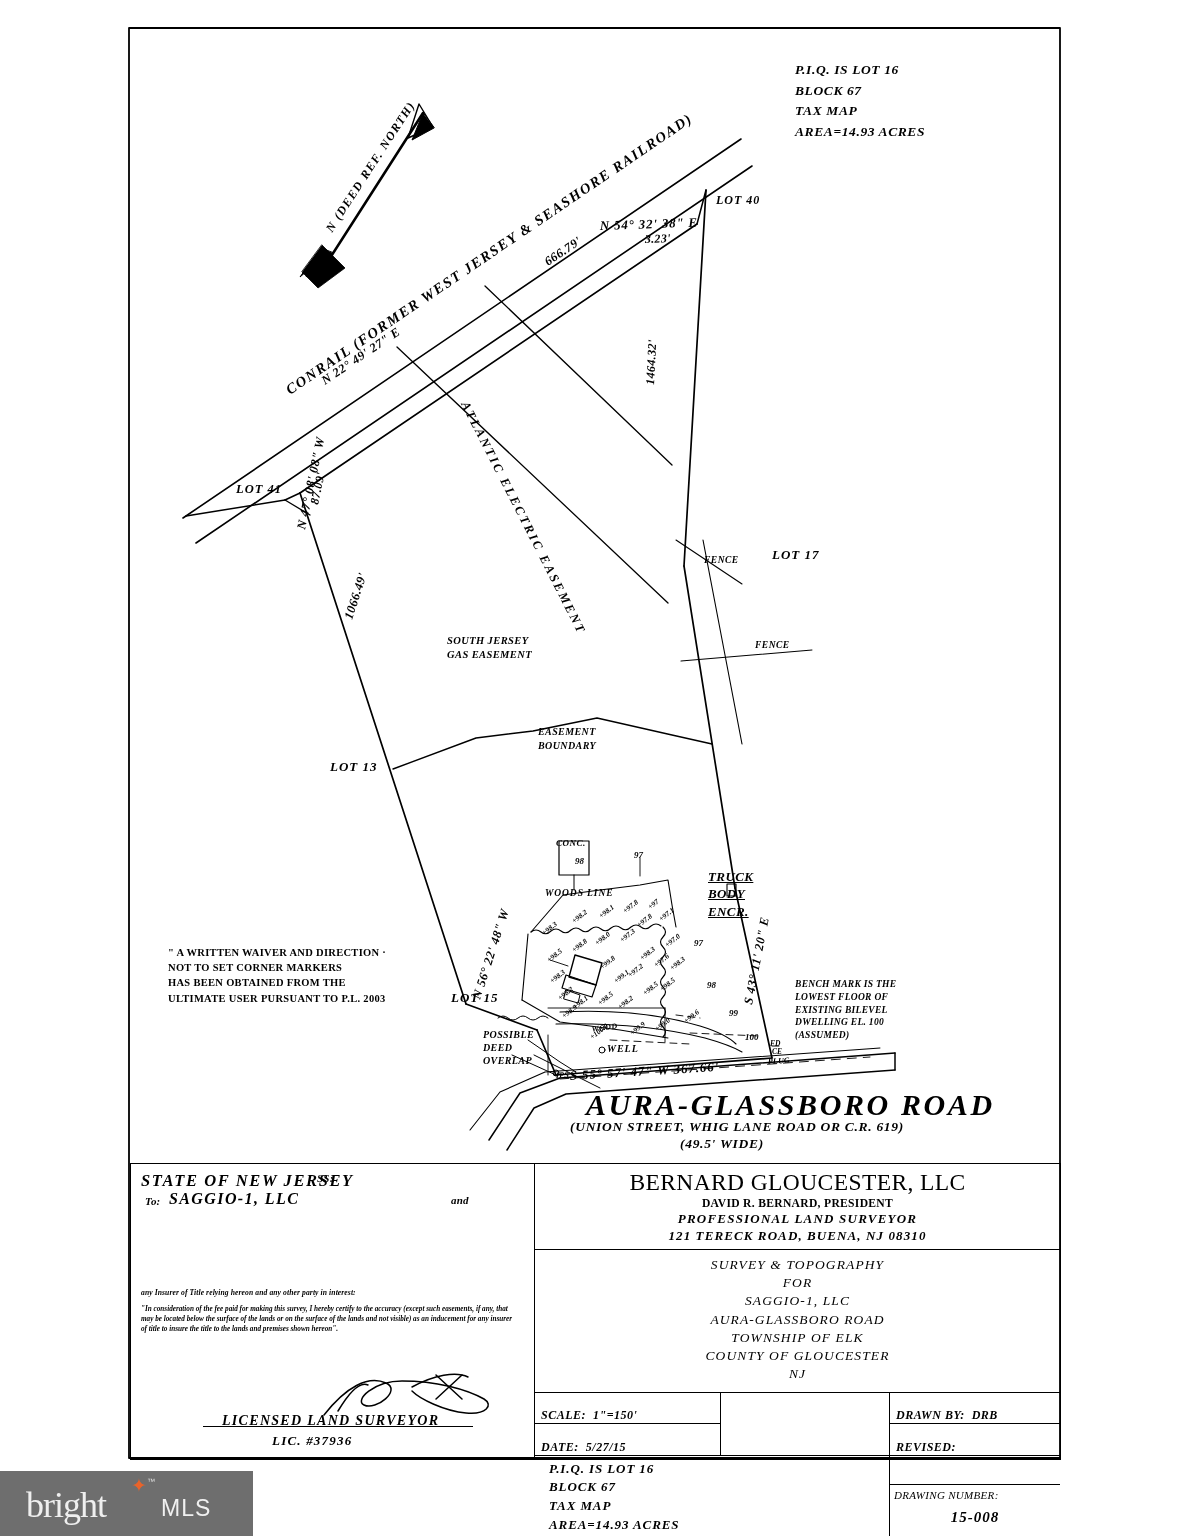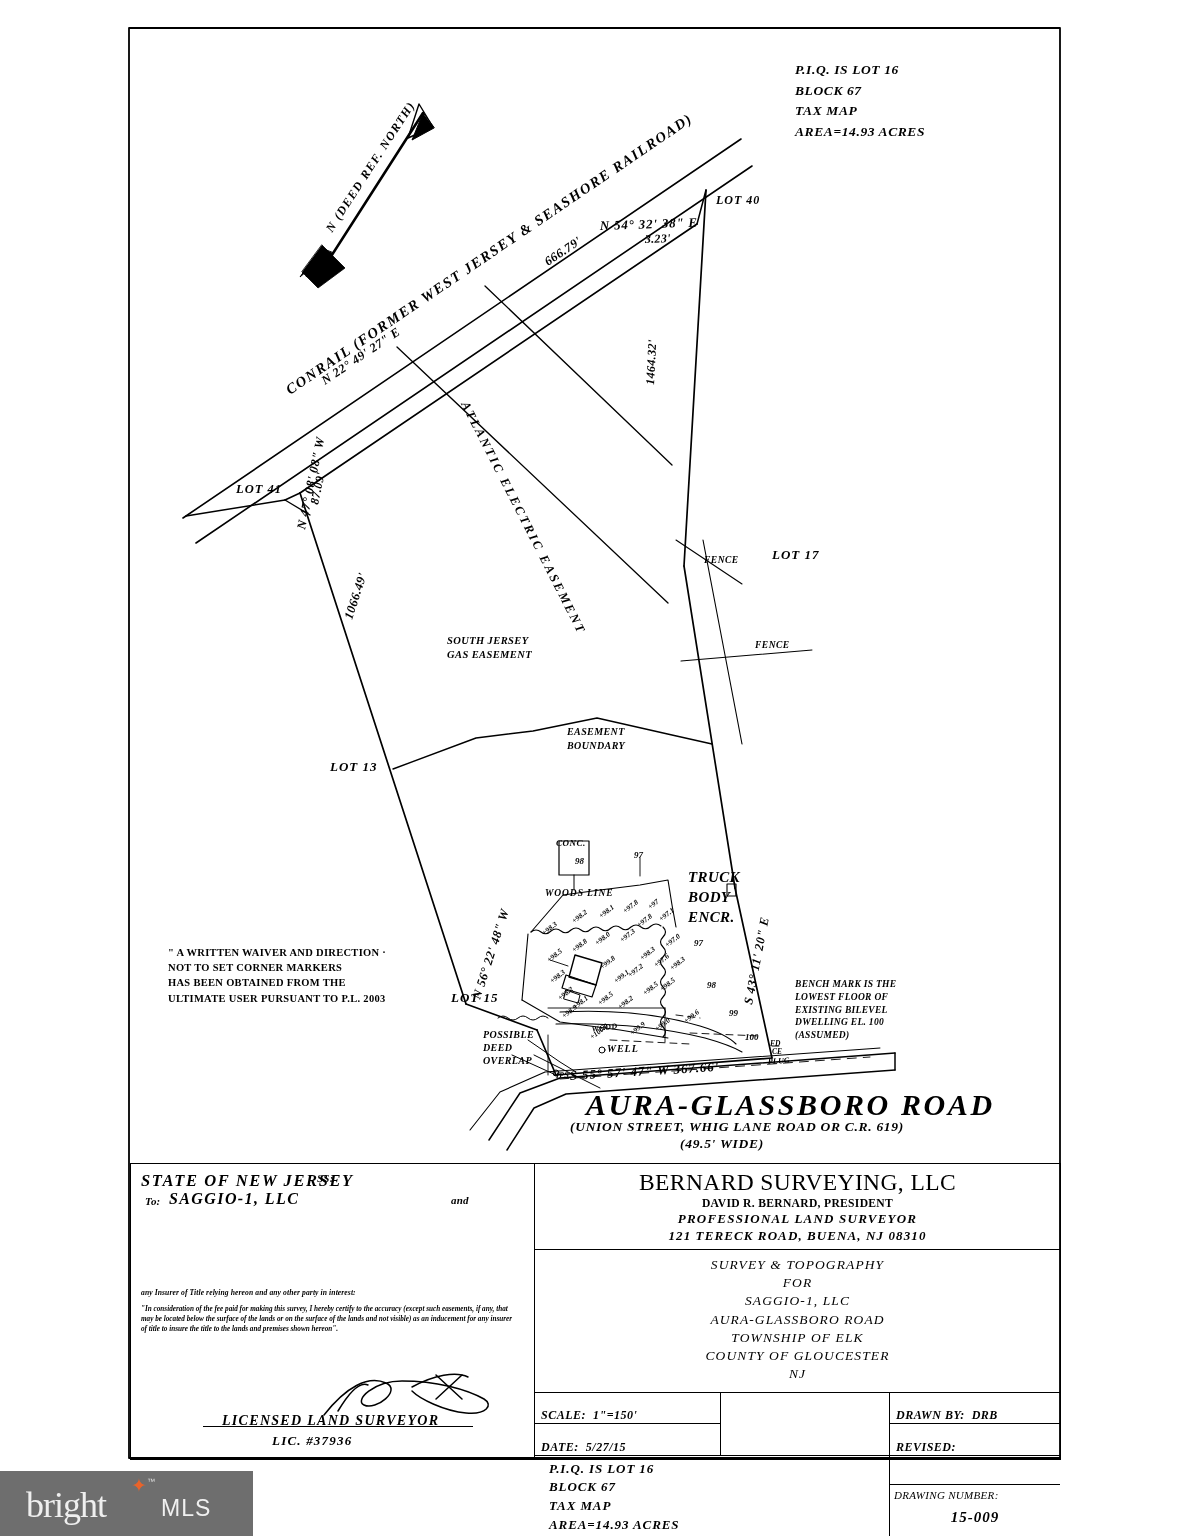--- a/index.html
+++ b/index.html
@@ -16,21 +16,21 @@
   #lot17{left:772px;top:547px;font-size:13px;letter-spacing:1px;}
   #lot41{left:236px;top:482px;font-size:12.5px;letter-spacing:1px;}
   #lot13{left:330px;top:759px;font-size:13px;letter-spacing:1px;}
   #lot15{left:451px;top:990px;font-size:13px;letter-spacing:1px;}
   #fence1{left:704px;top:555px;font-size:9.5px;letter-spacing:.5px;}
   #fence2{left:755px;top:640px;font-size:9.5px;letter-spacing:.5px;}
   #sjgas{left:437px;top:634px;font-size:10.5px;line-height:1.35;letter-spacing:.4px;margin-left:10px;}
   #easebnd{left:538px;top:725px;font-size:10px;line-height:1.35;letter-spacing:.4px;}
   #conc{left:556px;top:838px;font-size:9px;letter-spacing:.5px;}
   #woodsline{left:545px;top:888px;font-size:9.5px;letter-spacing:.9px;}
-  #truckbody{left:688px;top:868px;font-size:15px;line-height:1.33;letter-spacing:.4px;}
+  #truckbody{left:708px;top:868px;font-size:13px;line-height:1.33;letter-spacing:.4px;text-decoration:underline;}
   #benchmark{left:795px;top:978px;font-size:9.5px;line-height:1.35;letter-spacing:.3px;}
   #deedoverlap{left:483px;top:1028px;font-size:10px;line-height:1.32;letter-spacing:.4px;}
   #well{left:607px;top:1043px;font-size:10px;letter-spacing:1px;}
   #waiver{left:168px;top:945px;font-size:10.5px;line-height:1.45;letter-spacing:.3px;font-style:normal;}
   
   #roadname{left:586px;top:1087px;font-size:30px;letter-spacing:2.6px;}
   #roadalt{left:570px;top:1119px;font-size:13.5px;letter-spacing:.7px;}
   #roadwidth{left:680px;top:1136px;font-size:13.5px;letter-spacing:.7px;}
   
   
@@ -229,21 +229,21 @@
   <div class="lbl" id="lot17">LOT 17</div>
   <div class="lbl" id="lot41">LOT 41</div>
   <div class="lbl" id="lot13">LOT 13</div>
   <div class="lbl" id="lot15">LOT 15</div>
 
   <div class="lbl" id="fence1">FENCE</div>
   <div class="lbl" id="fence2">FENCE</div>
 
   <div class="lbl" id="sjgas" style="white-space: pre-line;">SOUTH JERSEY
 GAS EASEMENT</div>
-  <div class="lbl" id="easebnd" style="white-space: pre-line; margin-left: 29px;">EASEMENT
+  <div class="lbl" id="easebnd" style="white-space: pre-line;">EASEMENT
 BOUNDARY</div>
 
   <div class="lbl" id="conc">CONC.</div>
   <div class="cnum" style="left:575px;top:856px;">98</div>
   <div class="lbl" id="woodsline">WOODS LINE</div>
   <div class="lbl" id="truckbody" style="white-space: pre-line;">TRUCK
 BODY
 ENCR.</div>
   <div class="lbl" id="well">WELL</div>
   <div class="lbl" id="deedoverlap" style="white-space: pre-line;">POSSIBLE
@@ -321,21 +321,21 @@
           <path d="M 96 18 C 118 6, 140 2, 152 8"></path>
           <path d="M 120 6 L 146 30"></path>
           <path d="M 146 6 L 120 30"></path>
         </g>
       </svg>
       <div id="sigline"></div>
     </div>
 
     <div id="tb-right">
       <div class="tbrow" id="firm">
-        <div class="nm">BERNARD SURVEYING, LLC</div>
+        <div class="nm">BERNARD GLOUCESTER, LLC</div>
         <div class="sub1">DAVID R. BERNARD, PRESIDENT</div>
         <div class="sub2">PROFESSIONAL LAND SURVEYOR</div>
         <div class="sub3">121 TERECK ROAD, BUENA, NJ 08310</div>
       </div>
 
       <div class="tbrow" id="proj" style="white-space: pre-line;">SURVEY &amp; TOPOGRAPHY
 FOR
 SAGGIO-1, LLC
 AURA-GLASSBORO ROAD
 TOWNSHIP OF ELK
@@ -367,21 +367,21 @@
       </div>
 
       <div id="botrow">
         <div id="bot-left" style="white-space: pre-line;">P.I.Q. IS LOT 16
 BLOCK 67
 TAX MAP
 AREA=14.93 ACRES</div>
         <div id="bot-right">
           <div class="sp"></div>
           <div id="dwgnum">DRAWING NUMBER:</div>
-          <div id="dwgval">15-009</div>
+          <div id="dwgval">15-008</div>
         </div>
       </div>
     </div>
   </div>
 
   <div class="lbl" id="lls" style="left:222px;top:1413px;">LICENSED LAND SURVEYOR</div>
   <div class="lbl" id="lic" style="left:272px;top:1433px;">LIC. #37936</div>
 
   <div id="wm"></div>
   <div id="wm-text">bright</div>

